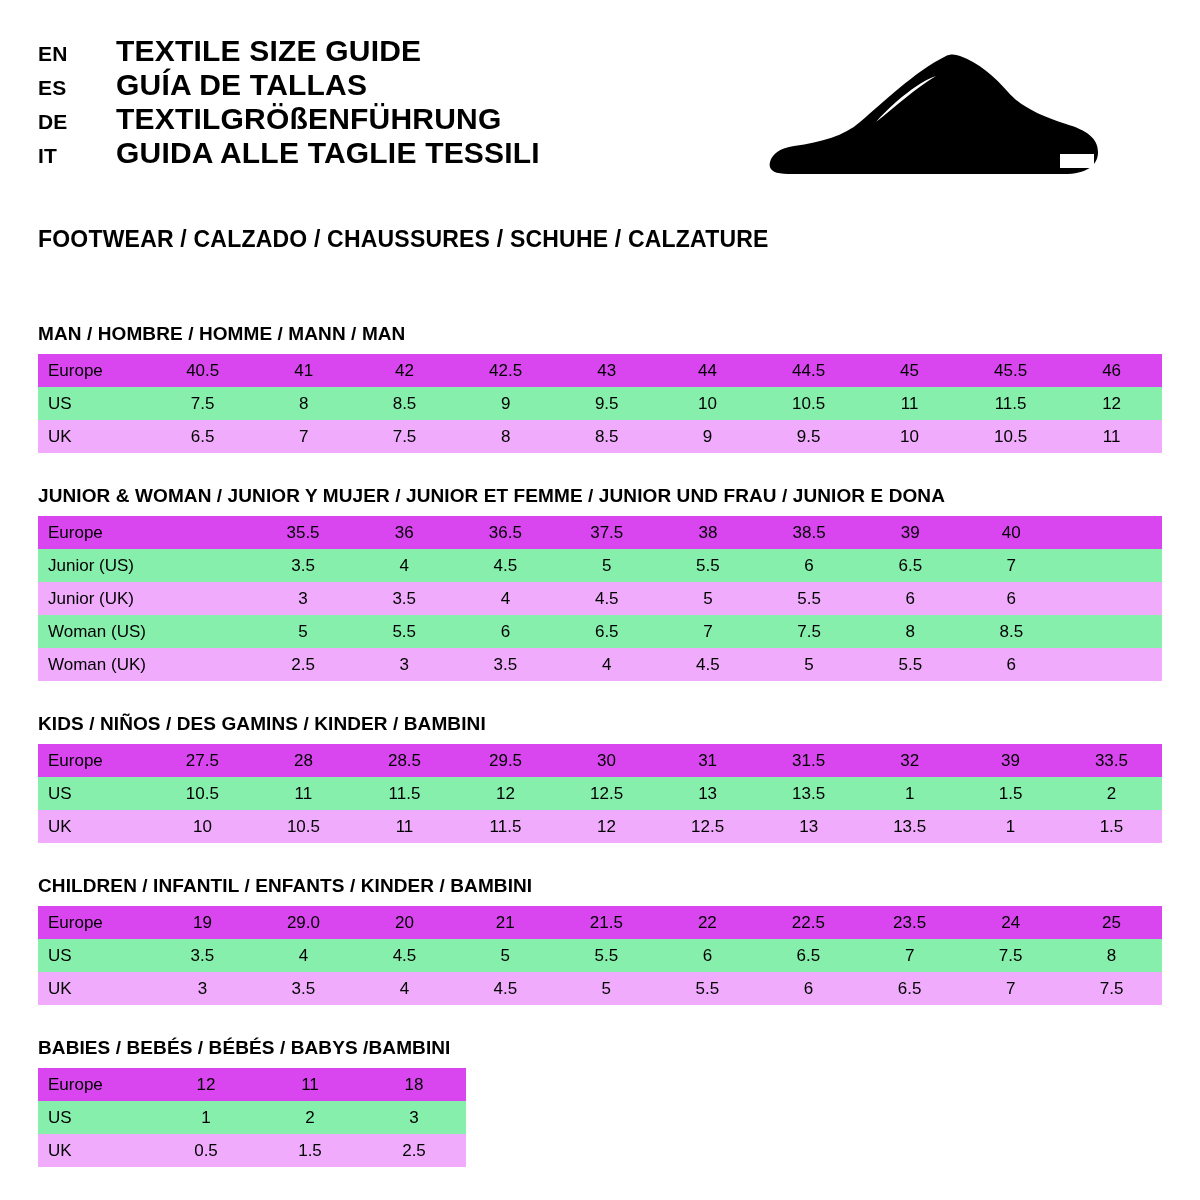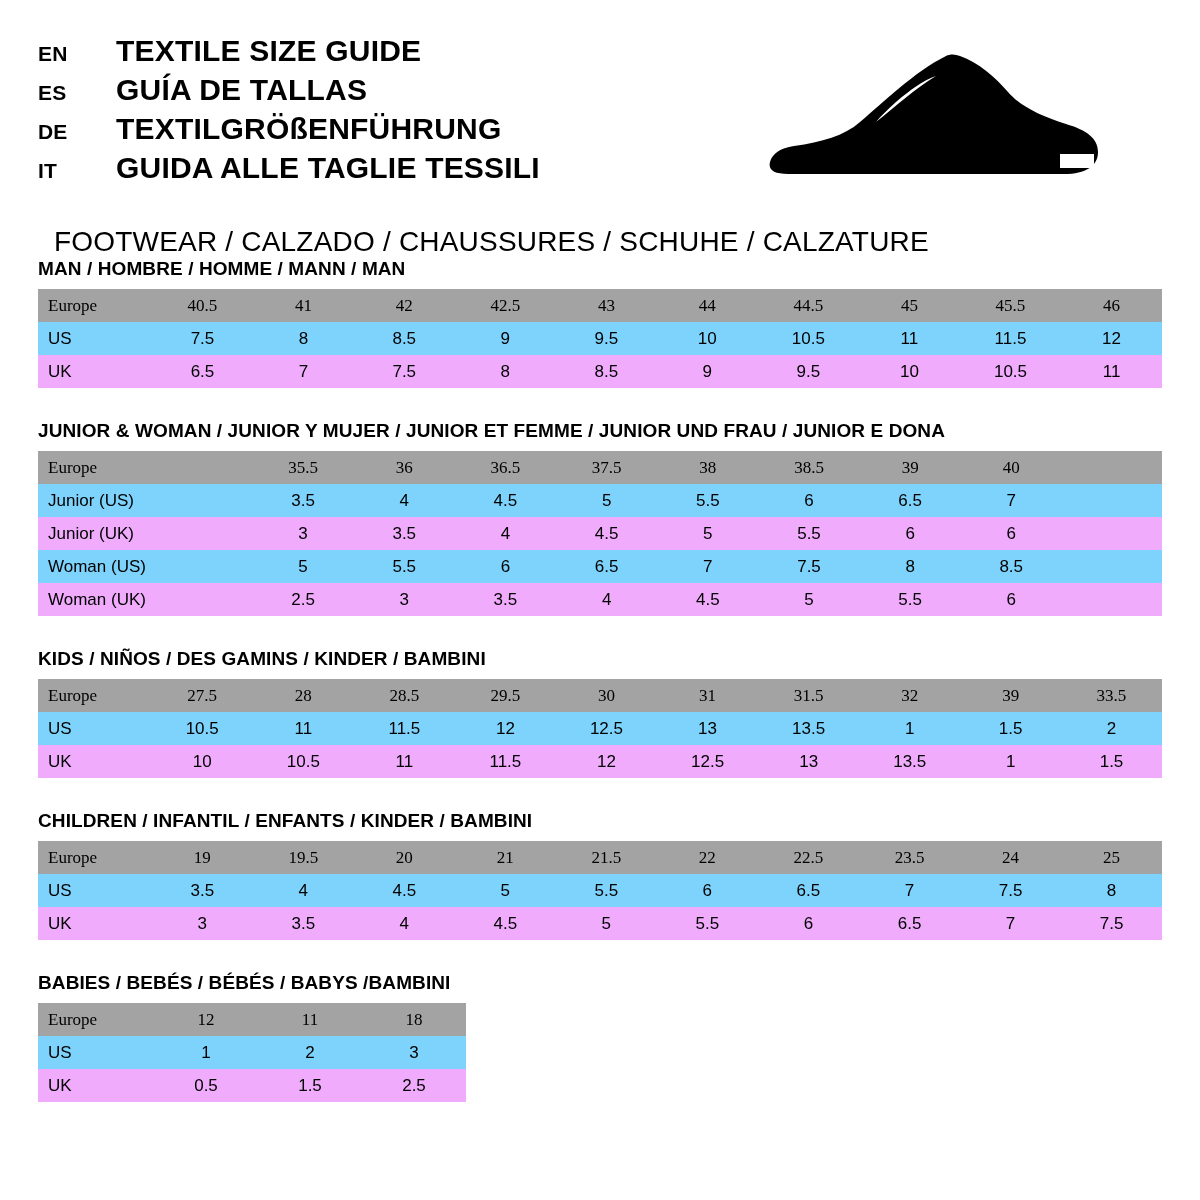--- a/index.html
+++ b/index.html
@@ -24,21 +24,20 @@
 
   
   .header {
     display: flex;
     justify-content: space-between;
     align-items: flex-start;
   }
   .lang-block {
     display: flex;
     flex-direction: column;
-    gap: 5px;
   }
   .lang-row {
     display: flex;
     align-items: baseline;
     font-weight: bold;
     font-size: 22px;
     letter-spacing: 0.2px;
   }
   .lang-code {
     width: 78px;
@@ -55,28 +54,28 @@
     margin-right: 48px;
     margin-top: 6px;
     display: flex;
     align-items: center;
     justify-content: center;
   }
   .shoe-wrap svg { display: block; }
 
   .category-title {
     margin-top: 36px;
-    font-size: 28px;
-    font-weight: normal;
+    font-size: 23px;
+    font-weight: bold;
     letter-spacing: 0.2px;
-    margin-left: 16px;
   }
 
   
   .sections {
+    margin-top: 70px;
   }
   .section {
     margin-bottom: 32px;
   }
   .section-title {
     font-size: 19px;
     font-weight: bold;
     margin-bottom: 9px;
     letter-spacing: 0.1px;
   }
@@ -88,23 +87,23 @@
     height: 33px;
     font-size: 17px;
     text-align: center;
     vertical-align: middle;
     padding: 0;
   }
   table.size-table td.rowlabel {
     text-align: left;
     padding-left: 10px;
   }
-  tr.shade td { background: #a3a3a3; font-family: Liberation Serif, serif; }
+  tr.shade td { background: #d946ef; }
   tr.light td { background: #f0abfc; }
-  tr.white td { background: #7dd3fc; }
+  tr.white td { background: #86efac; }
 
   
   col.labelcol { width: 116px; }
   col.valcol { width: 104px; }
 </style>
 </head>
 <body>
 
 <div class="page">
 
@@ -360,21 +359,21 @@
             <col class="valcol">
             <col class="valcol">
             <col class="valcol">
             <col class="valcol">
             <col class="valcol">
         </colgroup>
         <tbody>
           <tr class="shade">
             <td class="rowlabel">Europe</td>
             <td>19</td>
-            <td>19.5</td>
+            <td>29.0</td>
             <td>20</td>
             <td>21</td>
             <td>21.5</td>
             <td>22</td>
             <td>22.5</td>
             <td>23.5</td>
             <td>24</td>
             <td>25</td>
           </tr>
           <tr class="white">

